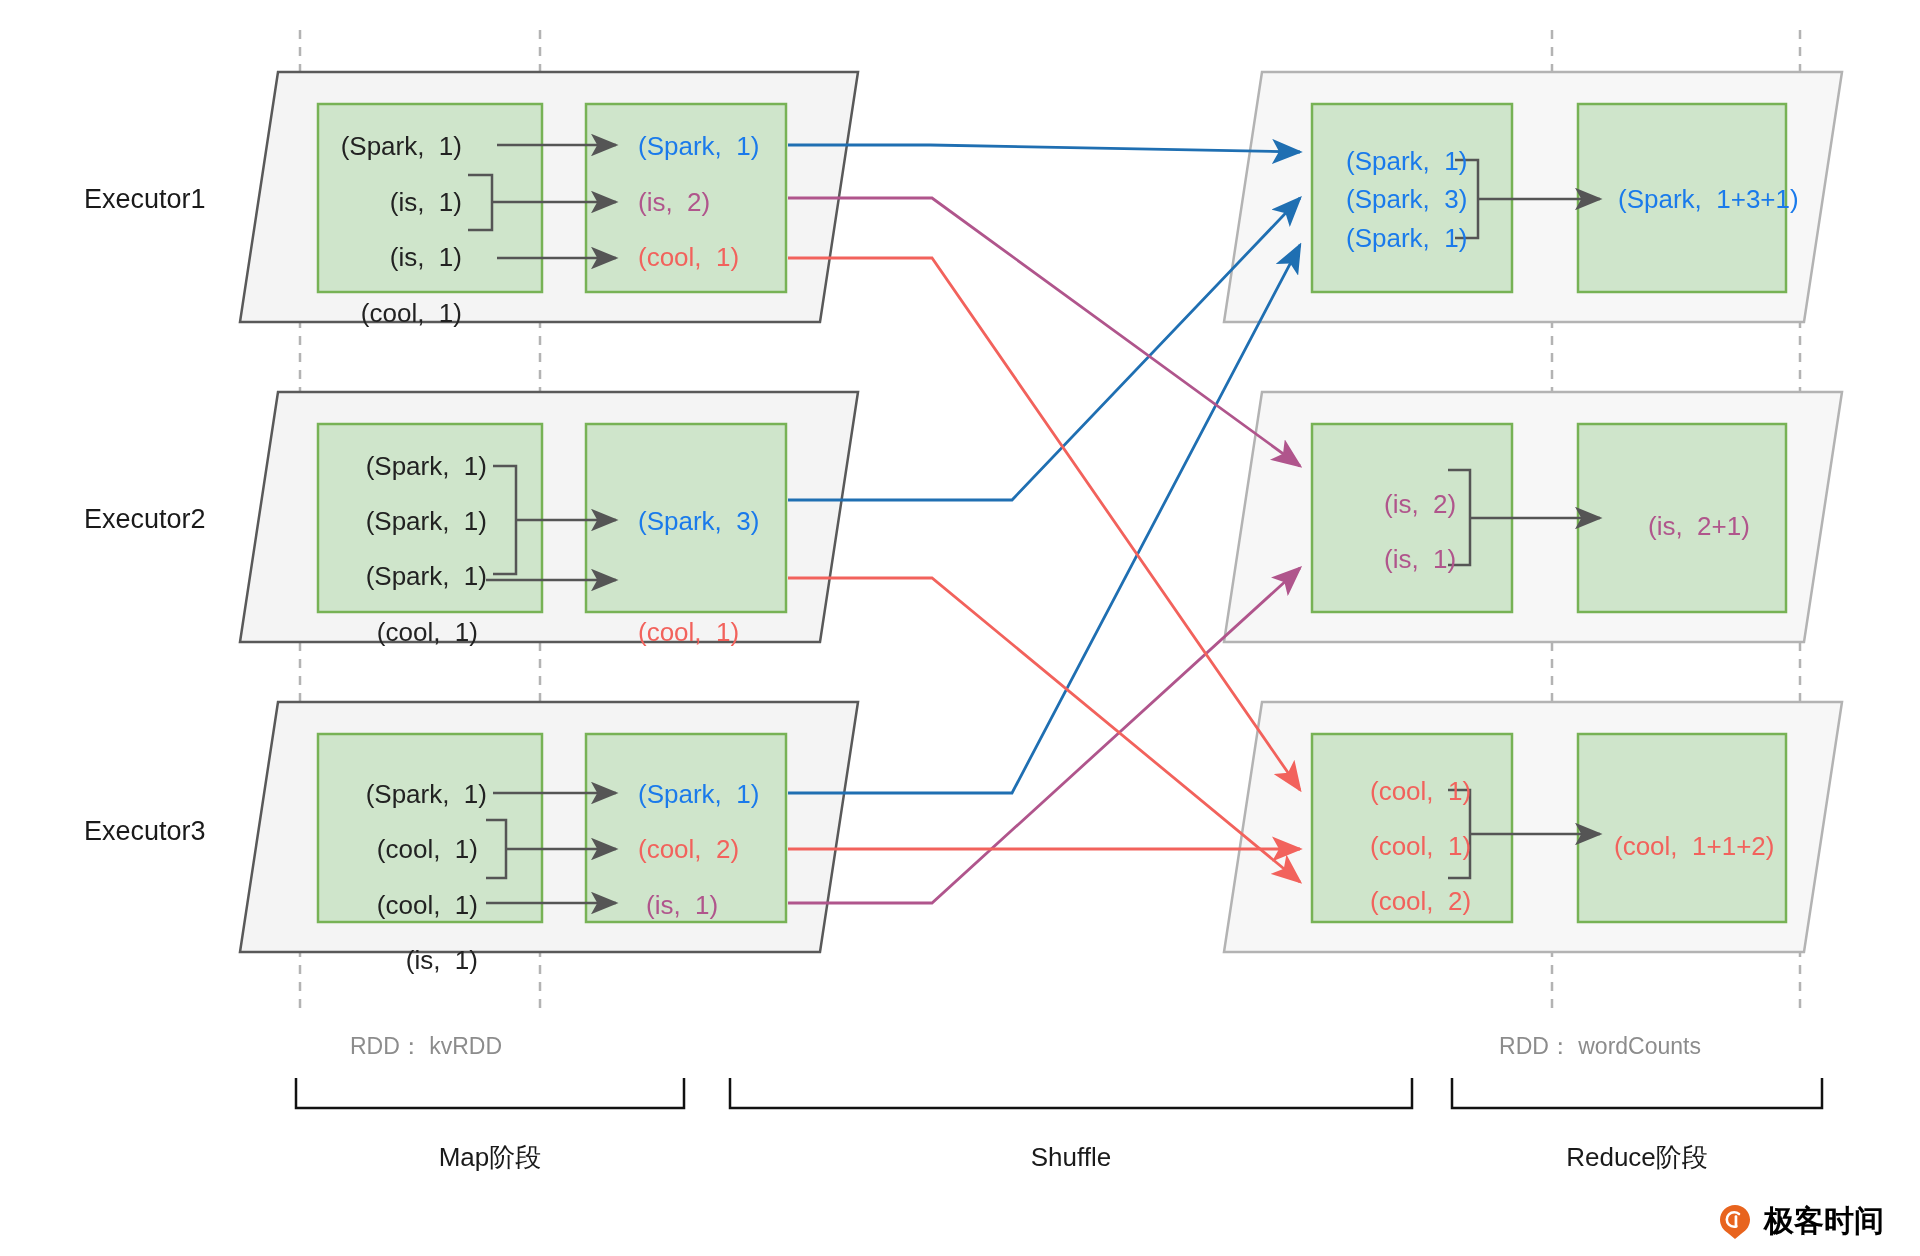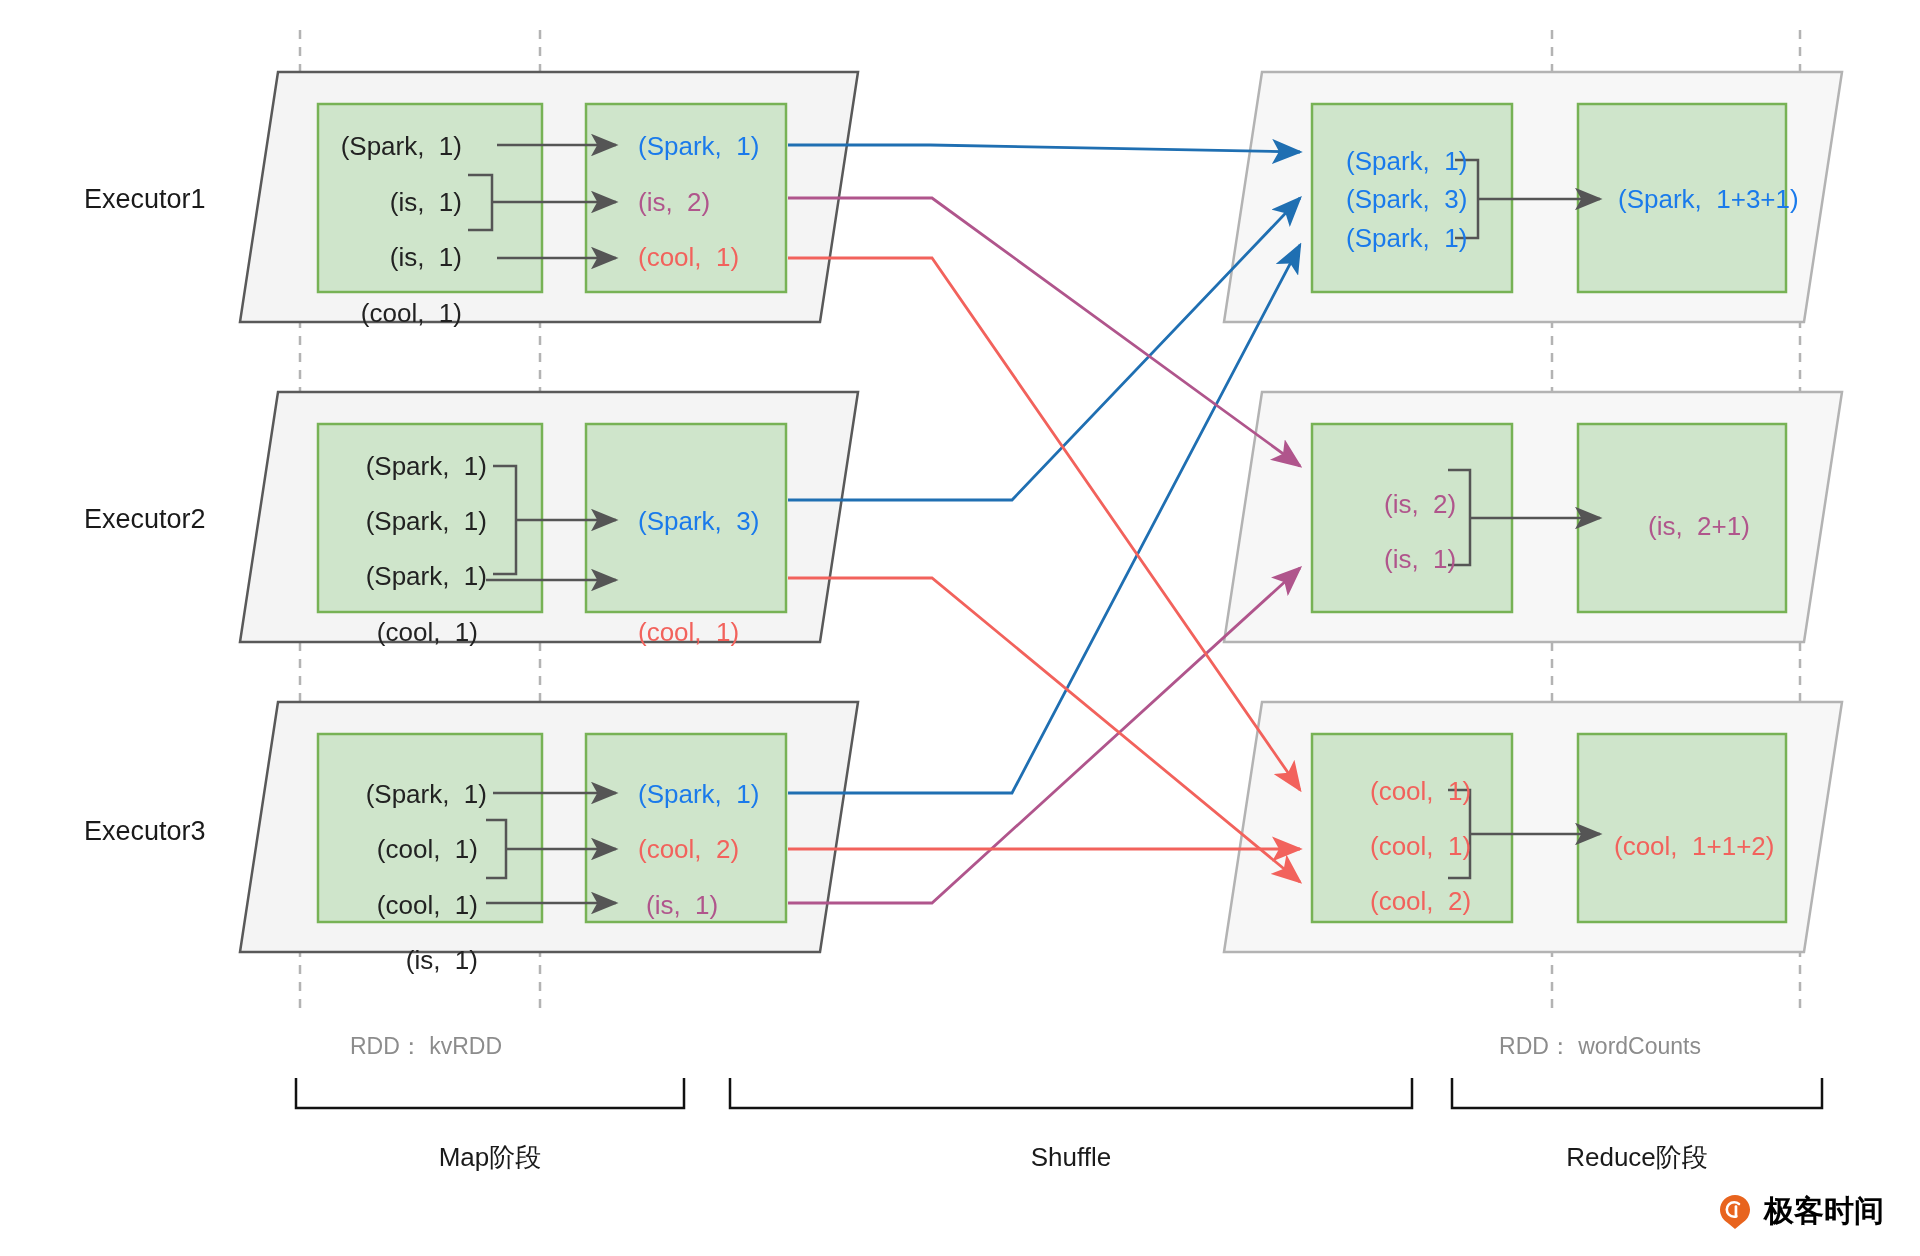--- a/index.html
+++ b/index.html
@@ -204,21 +204,21 @@
 
     <path d="M296,1078 L296,1108 L684,1108 L684,1078" fill="none" stroke="#111111" stroke-width="2.5"></path>
     <path d="M730,1078 L730,1108 L1412,1108 L1412,1078" fill="none" stroke="#111111" stroke-width="2.5"></path>
     <path d="M1452,1078 L1452,1108 L1822,1108 L1822,1078" fill="none" stroke="#111111" stroke-width="2.5"></path>
 
     <text class="stage-label" x="490" y="1166" text-anchor="middle">Map阶段</text>
     <text class="stage-label" x="1071" y="1166" text-anchor="middle">Shuffle</text>
     <text class="stage-label" x="1637" y="1166" text-anchor="middle">Reduce阶段</text>
   </svg>
 
-  <div style="position:absolute; right:36px; bottom:24px; display:flex; align-items:center; gap:10px;">
+  <div style="position:absolute; right:36px; bottom:14px; display:flex; align-items:center; gap:10px;">
     <svg width="38" height="38" viewBox="0 0 38 38">
       <path d="M19,2 C27.2,2 34,8.5 34,16.6 C34,22.4 30.8,27.4 26.2,30 L19,36 L11.8,30 C7.2,27.4 4,22.4 4,16.6 C4,8.5 10.8,2 19,2 Z" fill="#e8641e"></path>
       <path d="M23,11 C21.6,9.9 20,9.3 18.2,9.3 C14,9.3 10.8,12.4 10.8,16.5 C10.8,20.6 14,23.7 18.2,23.7 C19,23.7 19.7,23.6 20.4,23.4" fill="none" stroke="#ffffff" stroke-width="2.6" stroke-linecap="round"></path>
       <rect x="18.6" y="12.2" width="2.7" height="11.6" rx="1.3" fill="#ffffff"></rect>
     </svg>
     <span class="wm-text">极客时间</span>
   </div>
 
 </div>
 

